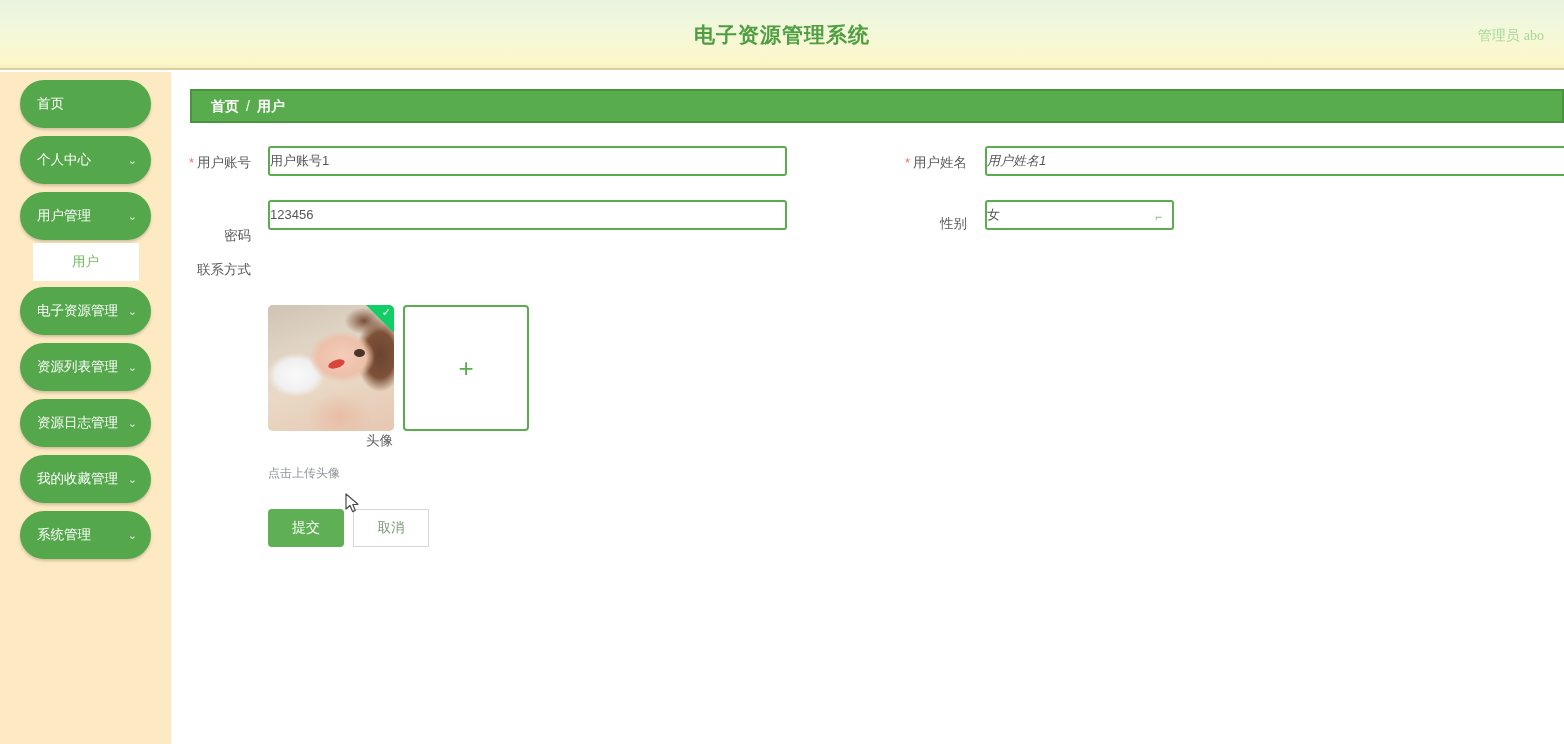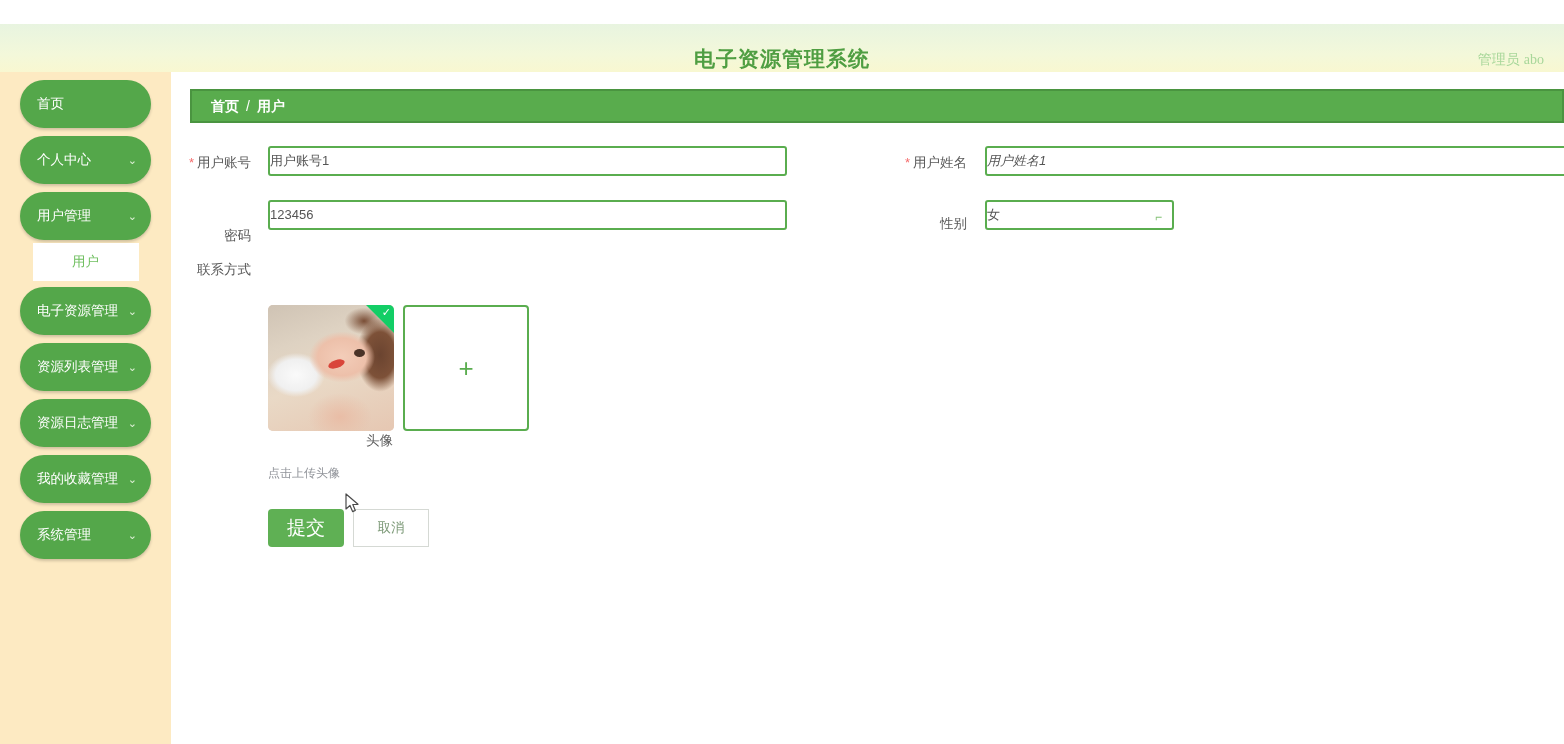--- a/index.html
+++ b/index.html
@@ -17,21 +17,20 @@
 
   
   #header {
     position: absolute;
     left: 0; top: 0;
     width: 1564px;
     height: 70px;
     background: linear-gradient(to bottom, #e8f4e0 0%, #f3f8da 45%, #fdf7c9 92%, #f6eec0 100%);
     border-bottom: 2px solid #d9cfa0;
     box-sizing: border-box;
-    margin-top: 24px;
   }
   #header-title {
     position: absolute;
     left: 0; top: 0;
     width: 1564px;
     line-height: 70px;
     text-align: center;
     font-size: 21px;
     font-weight: bold;
     color: #4f9e42;
@@ -250,21 +249,21 @@
 
   
   #btn-submit {
     position: absolute;
     left: 97px; top: 437px;
     width: 76px; height: 38px;
     background: #5fb054;
     border: none;
     border-radius: 4px;
     color: #ffffff;
-    font-size: 19px;
+    font-size: 14px;
     font-family: inherit;
     cursor: pointer;
   }
   #btn-cancel {
     position: absolute;
     left: 182px; top: 437px;
     width: 76px; height: 38px;
     background: #ffffff;
     border: 1px solid #d5d9d4;
     border-radius: 0;

